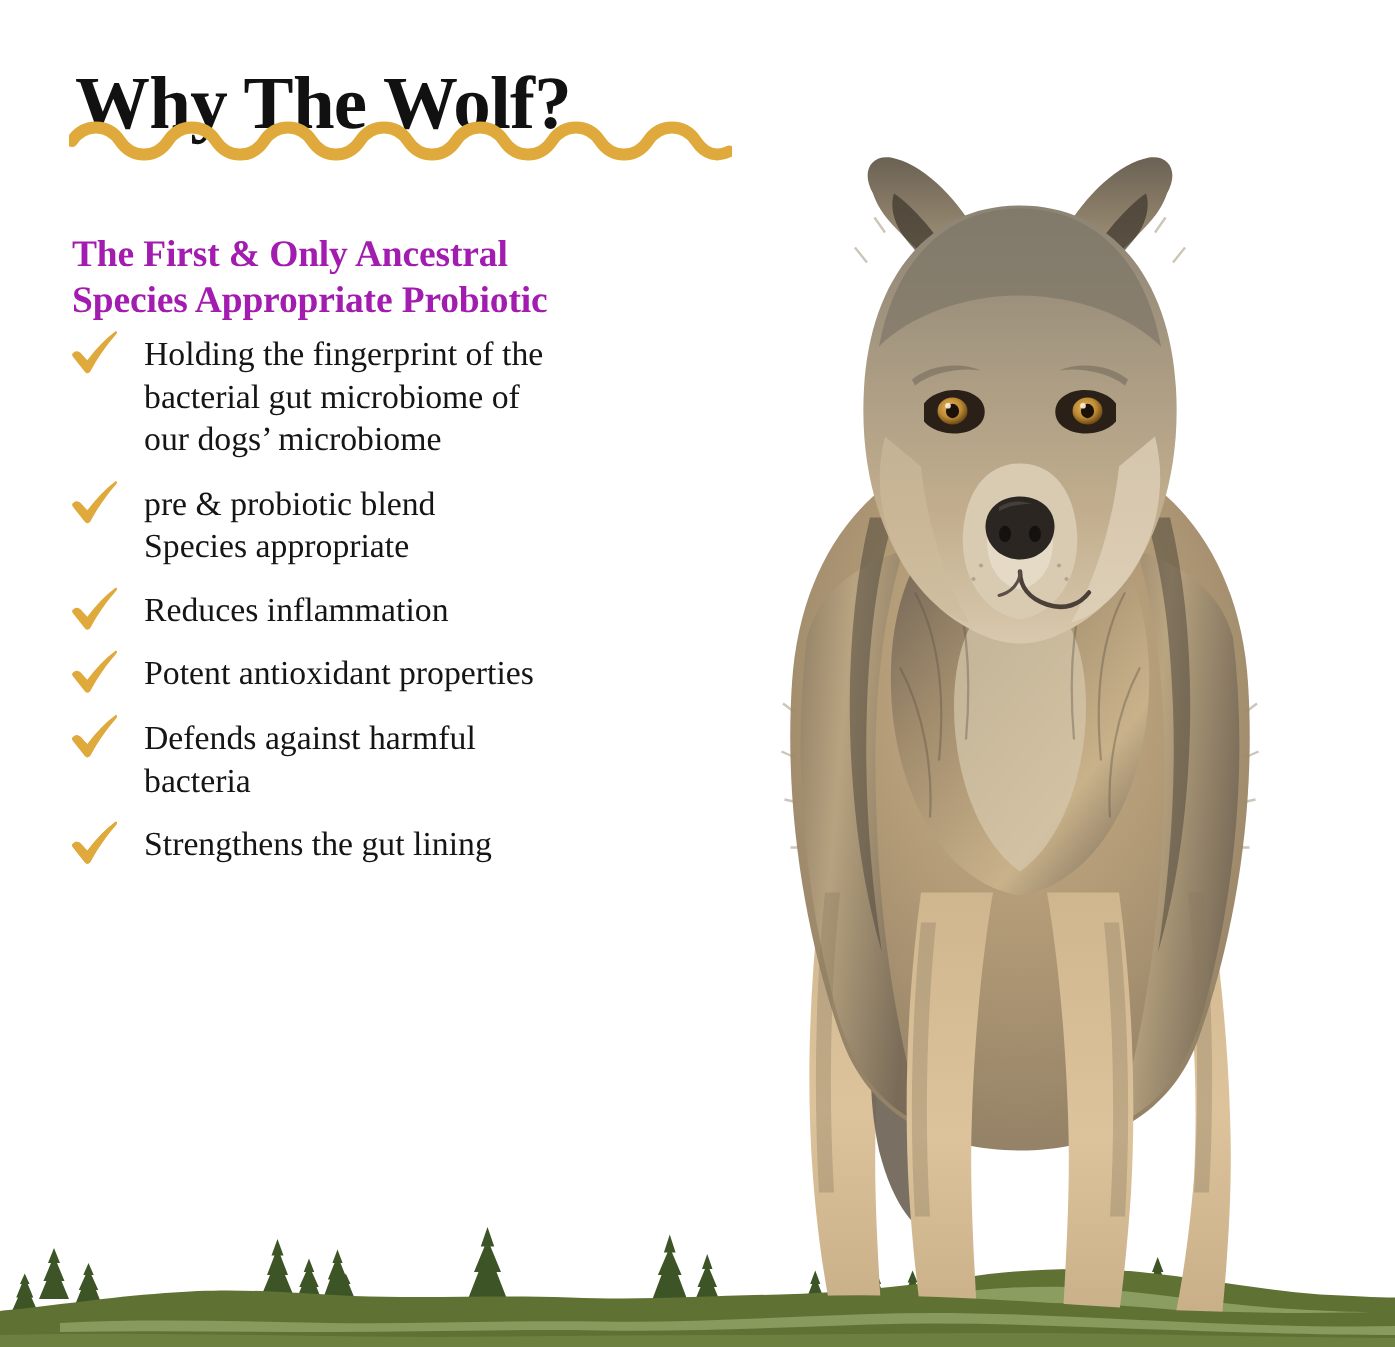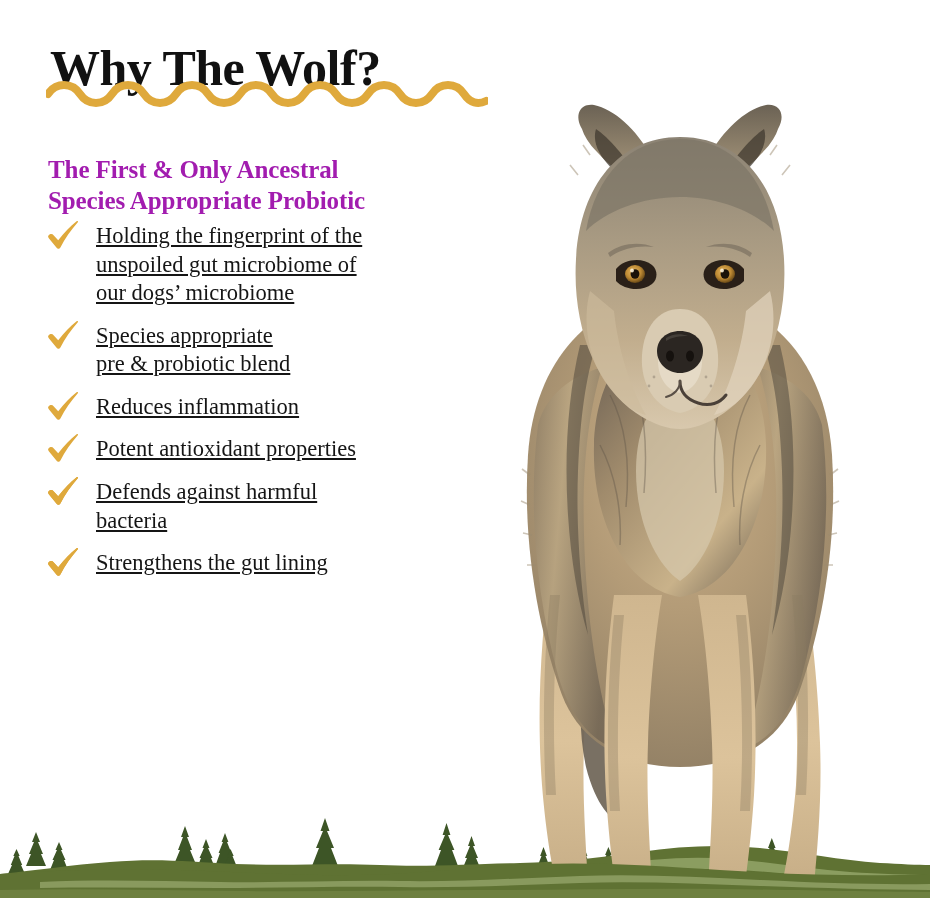--- a/index.html
+++ b/index.html
@@ -50,21 +50,20 @@
     list-style:none;margin:0;padding:0;
   }
   .benefit-item{
     position:relative;
     padding-left:52px;
     margin-bottom:14px;
     font-size:22.5px;
     line-height:1.27;
     color:#151515;
     font-family:"Liberation Serif", serif;
-    text-decoration:underline;
   }
   .benefit-item .check-icon{
     position:absolute;left:2px;top:-2px;width:34px;height:30px;
   }
   .benefit-item .check-icon svg{display:block;width:100%;height:100%;}
   .benefit-text{display:block;}
   .benefit-text .ln{display:block;white-space:nowrap;}
 </style>
 </head>
 <body>
@@ -324,36 +323,36 @@
   <span class="check-icon">
     <svg viewBox="0 0 34 30" xmlns="http://www.w3.org/2000/svg">
       <path d="M2.5 15.5 C4.5 13.5 6.2 13.8 7.8 15.4 L12.2 20.2
                C18.2 12.4 24.2 6.0 30.6 1.2 C31.8 0.4 32.6 1.4 31.6 2.6
                C25.2 9.8 19.0 18.6 14.4 27.4 C13.4 29.2 11.6 29.2 10.4 27.6
                L3.0 18.4 C2.0 17.2 1.8 16.2 2.5 15.5 Z" fill="#DFA93C"></path>
     </svg>
   </span>
 <span class="benefit-text">
             <span class="ln">Holding the fingerprint of the</span>
-            <span class="ln">unspoiled gut microbiome of</span>
+            <span class="ln">bacterial gut microbiome of</span>
             <span class="ln">our dogs’ microbiome</span>
           </span>
         </li>
         <li class="benefit-item">
   <span class="check-icon">
     <svg viewBox="0 0 34 30" xmlns="http://www.w3.org/2000/svg">
       <path d="M2.5 15.5 C4.5 13.5 6.2 13.8 7.8 15.4 L12.2 20.2
                C18.2 12.4 24.2 6.0 30.6 1.2 C31.8 0.4 32.6 1.4 31.6 2.6
                C25.2 9.8 19.0 18.6 14.4 27.4 C13.4 29.2 11.6 29.2 10.4 27.6
                L3.0 18.4 C2.0 17.2 1.8 16.2 2.5 15.5 Z" fill="#DFA93C"></path>
     </svg>
   </span>
 <span class="benefit-text">
+            <span class="ln">pre &amp; probiotic blend</span>
             <span class="ln">Species appropriate</span>
-            <span class="ln">pre &amp; probiotic blend</span>
           </span>
         </li>
         <li class="benefit-item">
   <span class="check-icon">
     <svg viewBox="0 0 34 30" xmlns="http://www.w3.org/2000/svg">
       <path d="M2.5 15.5 C4.5 13.5 6.2 13.8 7.8 15.4 L12.2 20.2
                C18.2 12.4 24.2 6.0 30.6 1.2 C31.8 0.4 32.6 1.4 31.6 2.6
                C25.2 9.8 19.0 18.6 14.4 27.4 C13.4 29.2 11.6 29.2 10.4 27.6
                L3.0 18.4 C2.0 17.2 1.8 16.2 2.5 15.5 Z" fill="#DFA93C"></path>
     </svg>

